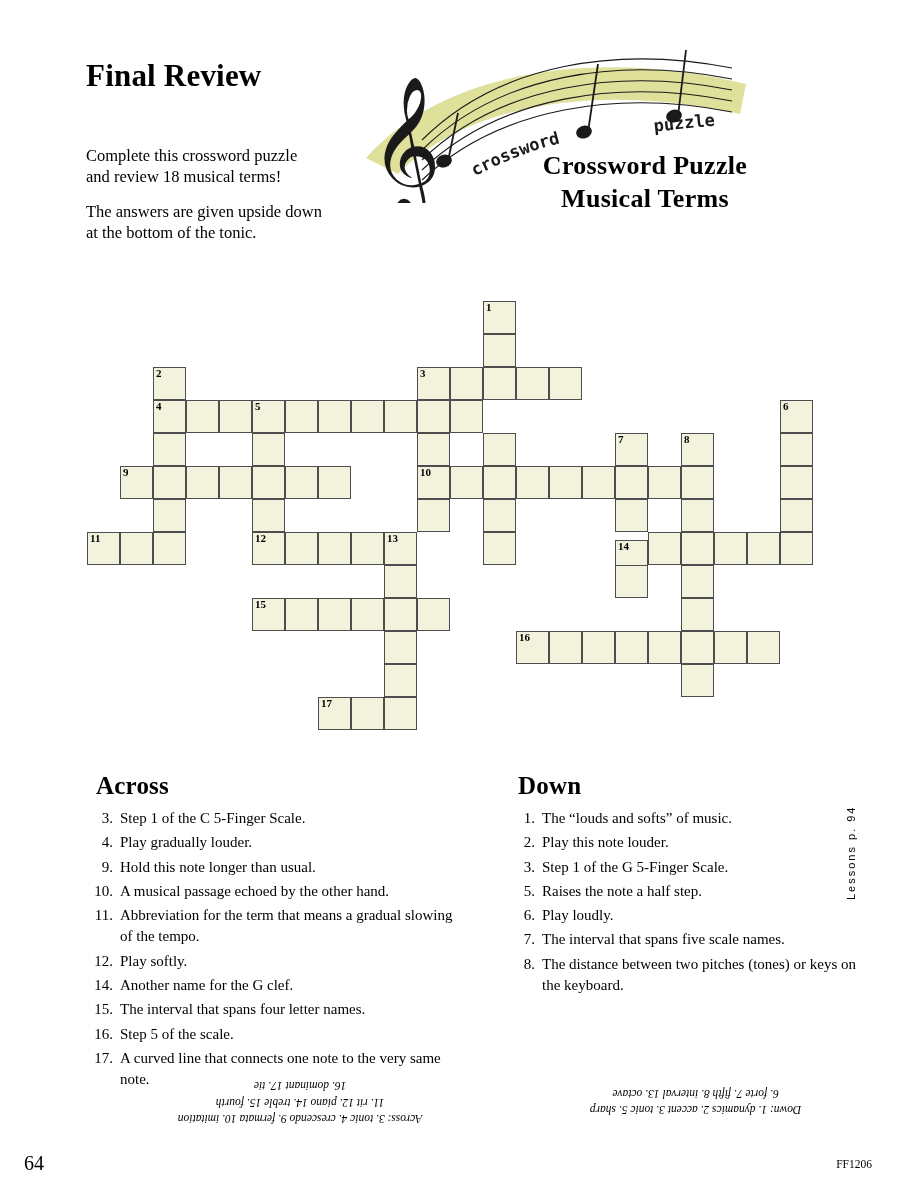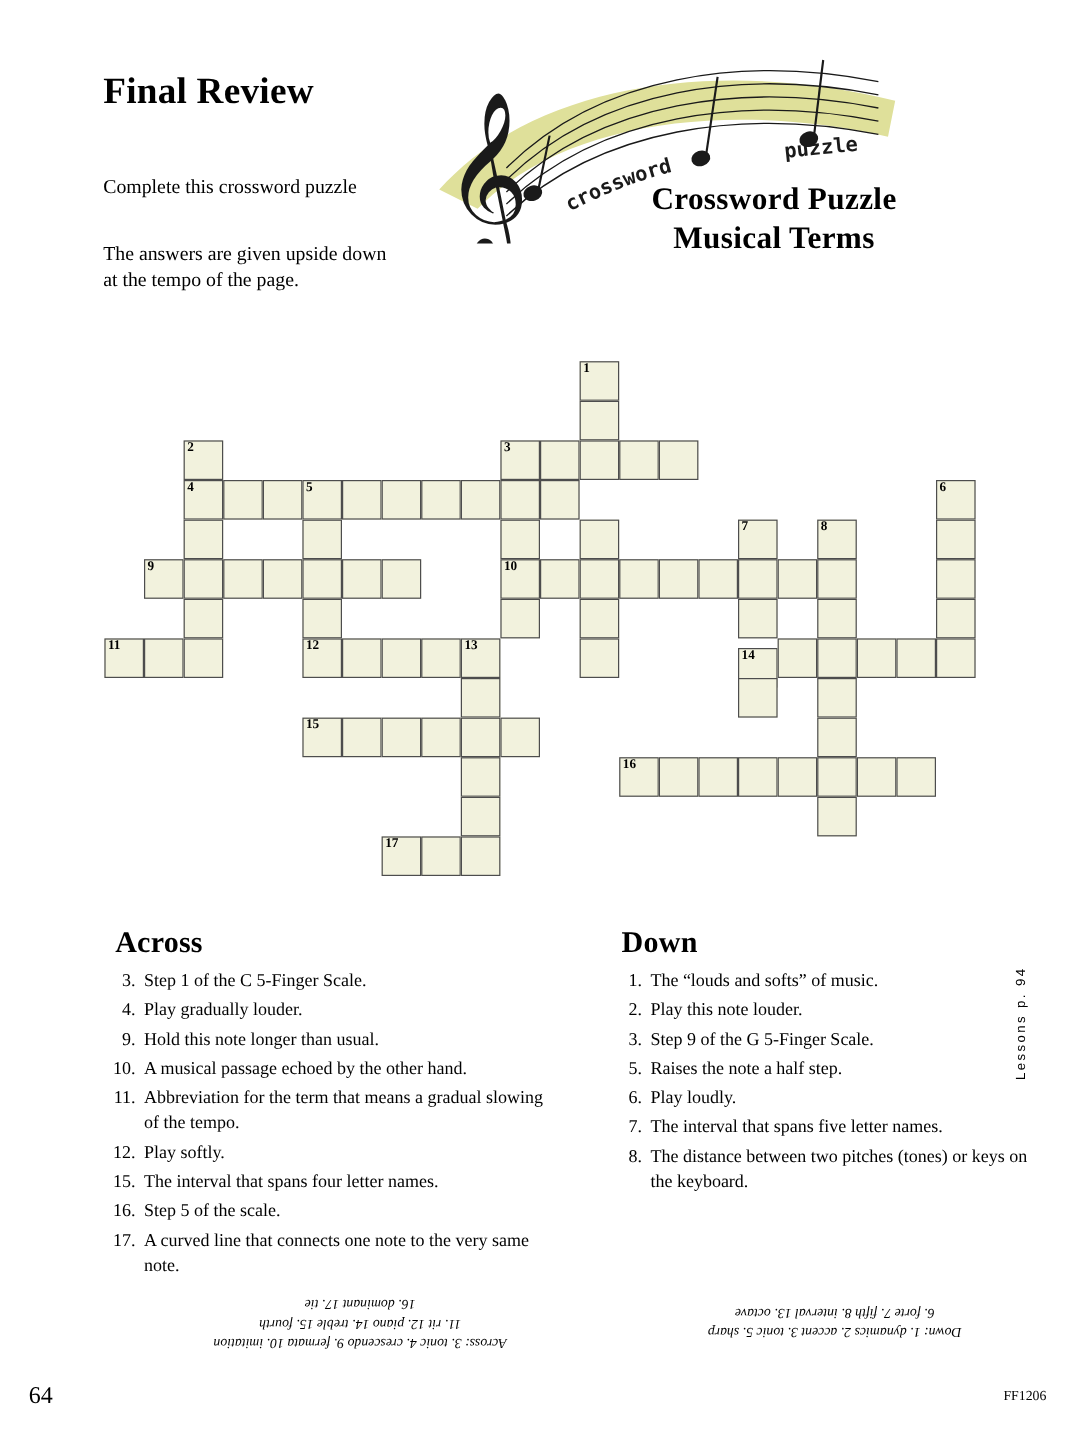--- a/index.html
+++ b/index.html
@@ -147,24 +147,25 @@
 </style>
 </head>
 <body>
 
 <div id="header">
 
   <div id="page-title">Final Review</div>
 
   <div class="intro-para" id="intro-1">
       <div>Complete this crossword puzzle</div>
+      <div>and review 18 musical terms!</div>
     </div>
   <div class="intro-para" id="intro-2">
       <div>The answers are given upside down</div>
-      <div>at the tempo of the page.</div>
+      <div>at the bottom of the tonic.</div>
     </div>
 
   <div id="logo">
     <svg width="420" height="175" viewBox="0 0 420 175" xmlns="http://www.w3.org/2000/svg">
 
       <path d="M 6 130 C 90 36, 250 22, 386 56 L 380 86 C 250 56, 110 72, 38 146 Z" fill="#dfe09a"></path>
 
       <g fill="none" stroke="#1a1a1a" stroke-width="1.1">
         <path d="M 62 112 C 140 34, 260 18, 372 40"></path>
         <path d="M 62 122 C 140 45, 260 29, 372 51"></path>
@@ -355,20 +356,24 @@
         </li>
         <li class="clue-item">
           <span class="clue-num">11.</span>
           <span class="clue-text">Abbreviation for the term that means a gradual slowing of the tempo.</span>
         </li>
         <li class="clue-item">
           <span class="clue-num">12.</span>
           <span class="clue-text">Play softly.</span>
         </li>
         <li class="clue-item">
+          <span class="clue-num">14.</span>
+          <span class="clue-text">Another name for the G clef.</span>
+        </li>
+        <li class="clue-item">
           <span class="clue-num">15.</span>
           <span class="clue-text">The interval that spans four letter names.</span>
         </li>
         <li class="clue-item">
           <span class="clue-num">16.</span>
           <span class="clue-text">Step 5 of the scale.</span>
         </li>
         <li class="clue-item">
           <span class="clue-num">17.</span>
           <span class="clue-text">A curved line that connects one note to the very same note.</span>
@@ -382,33 +387,33 @@
         <li class="clue-item">
           <span class="clue-num">1.</span>
           <span class="clue-text">The “louds and softs” of music.</span>
         </li>
         <li class="clue-item">
           <span class="clue-num">2.</span>
           <span class="clue-text">Play this note louder.</span>
         </li>
         <li class="clue-item">
           <span class="clue-num">3.</span>
-          <span class="clue-text">Step 9 of the G 5-Finger Scale.</span>
+          <span class="clue-text">Step 1 of the G 5-Finger Scale.</span>
         </li>
         <li class="clue-item">
           <span class="clue-num">5.</span>
           <span class="clue-text">Raises the note a half step.</span>
         </li>
         <li class="clue-item">
           <span class="clue-num">6.</span>
           <span class="clue-text">Play loudly.</span>
         </li>
         <li class="clue-item">
           <span class="clue-num">7.</span>
-          <span class="clue-text">The interval that spans five letter names.</span>
+          <span class="clue-text">The interval that spans five scale names.</span>
         </li>
         <li class="clue-item">
           <span class="clue-num">8.</span>
           <span class="clue-text">The distance between two pitches (tones) or keys on the keyboard.</span>
         </li>
       </ul>
   </div>
 </div>
 
 <div id="side-note">Lessons p. 94</div>

